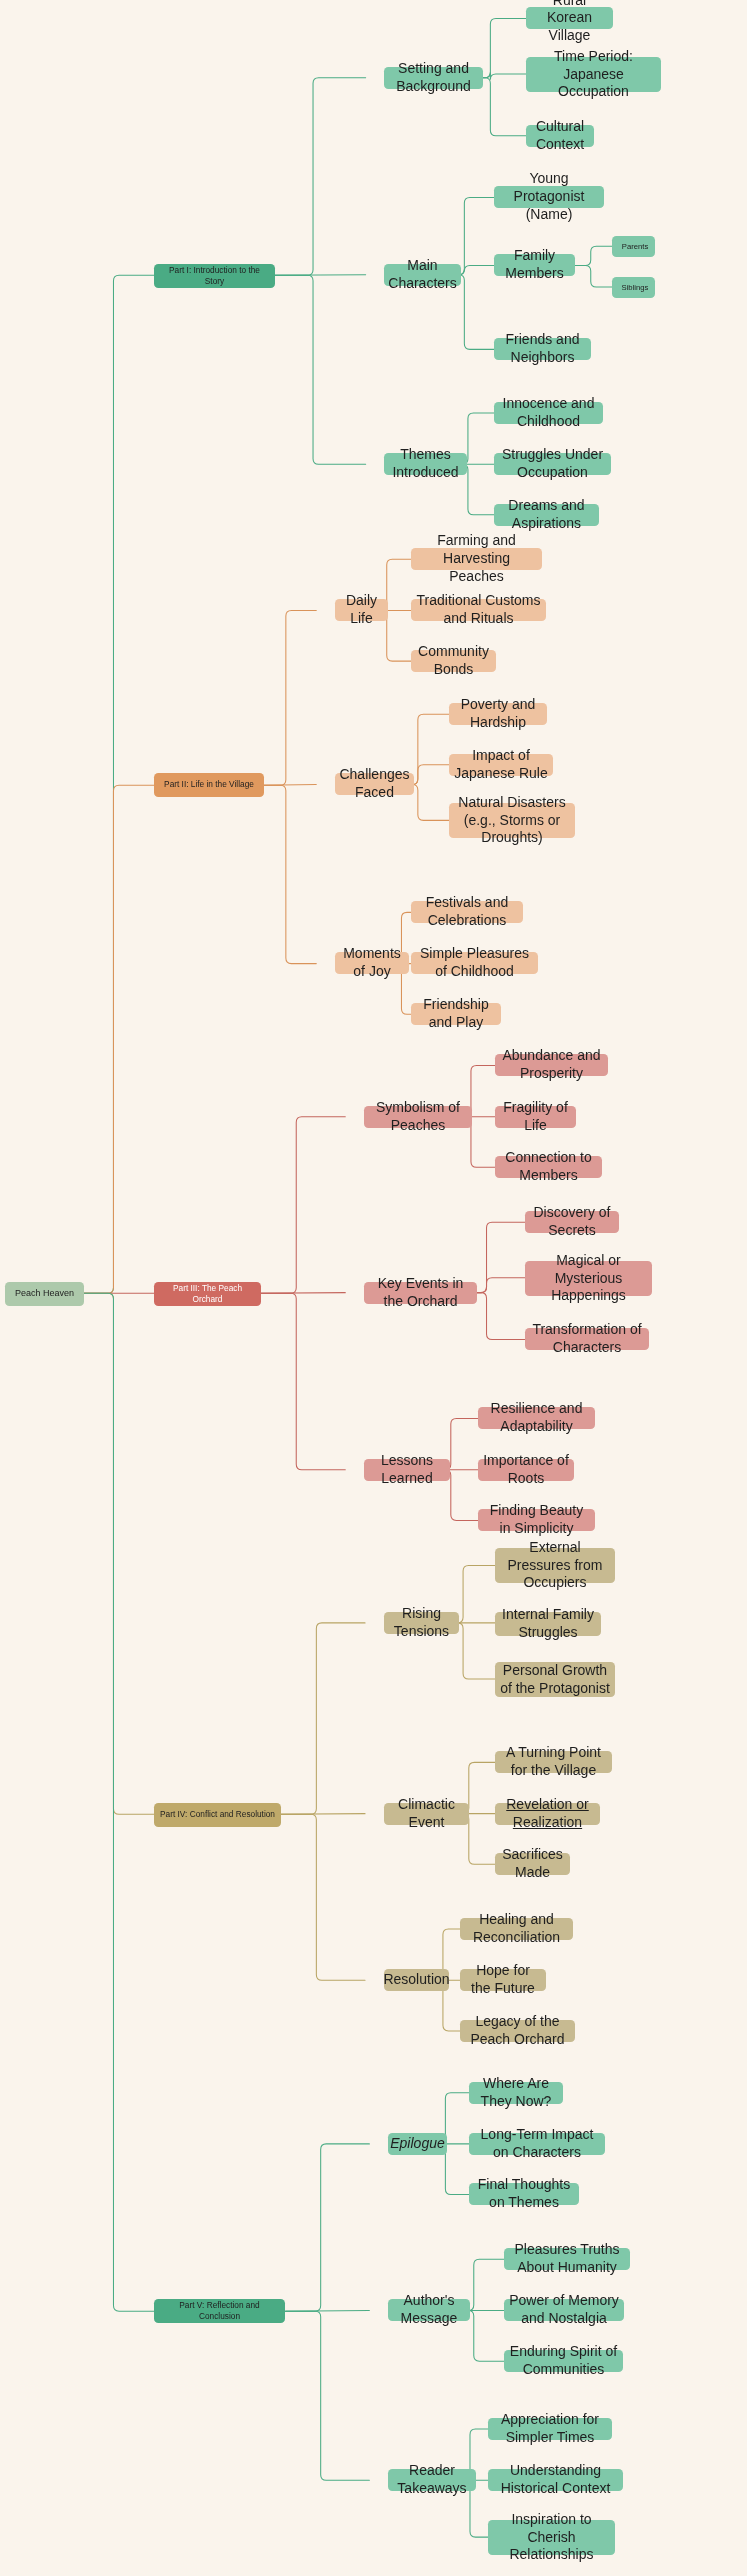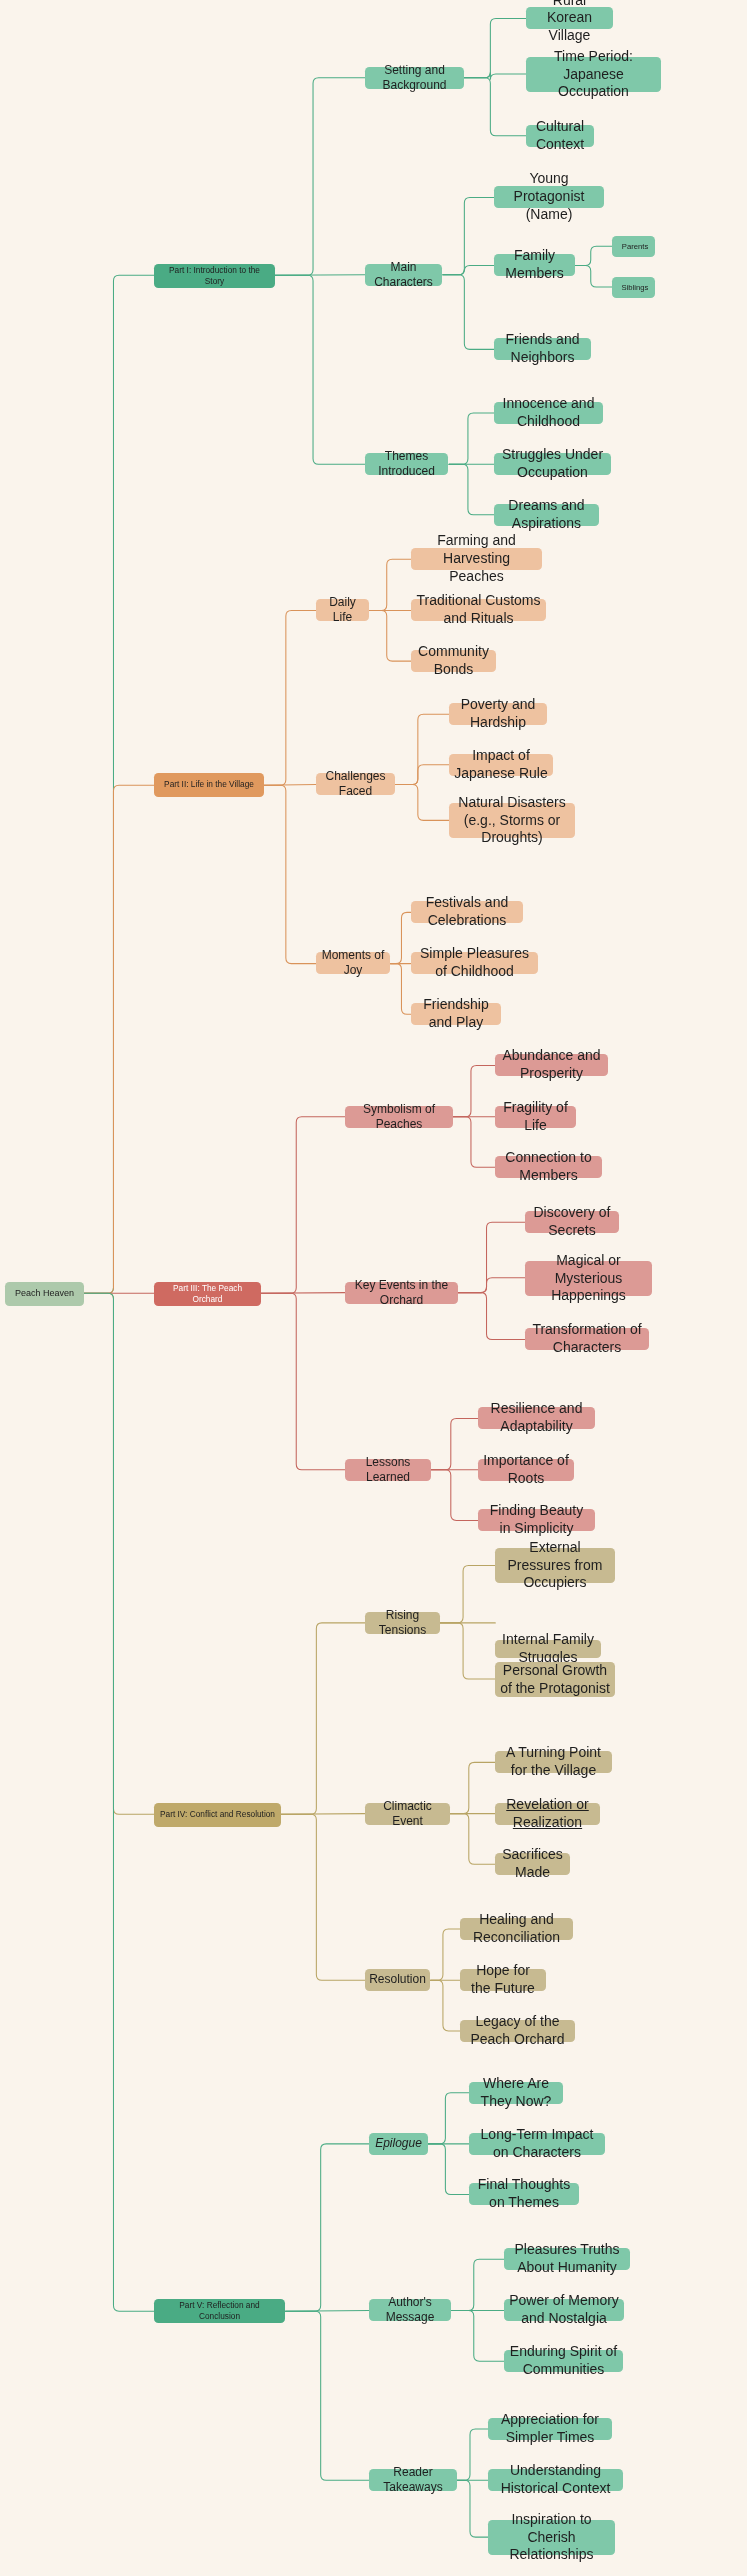--- a/index.html
+++ b/index.html
@@ -18,21 +18,21 @@
     display:flex;align-items:center;justify-content:center;
     text-align:center;
     border-radius:4.3px;
     color:#1f1f1f;
     line-height:1.28;
     padding:1.9px 5px;
     white-space:pre-line;
   }
   .lv0{font-size:9px;}
   .lv1{font-size:8.3px;}
-  .lv2{font-size:12px;}
+  .lv2{font-size:14px;margin-left:19px;}
   .lv3{font-size:14px;}
   .lv4{font-size:7.7px;padding-left:8px;}
   .white-text{color:#ffffff;}
 </style>
 </head>
 <body>
 
 <div id="stage">
   <svg id="edges" viewBox="0 0 1211 4173">
       <path d="M136,2095 L174.46,2095 Q183.46,2095 183.46,2086 L183.46,455 Q183.46,446 192.46,446 L249,446" fill="none" stroke="#4aab84" stroke-width="1.7" stroke-linecap="round"></path>
@@ -142,21 +142,21 @@
       <div class="node lv3" style="left: 525px; top: 1211px; width: 94px; height: 22px; background: rgb(220, 154, 149);"><span>Discovery of Secrets</span></div>
       <div class="node lv3" style="left: 525px; top: 1261px; width: 127px; height: 35px; background: rgb(220, 154, 149);"><span>Magical or Mysterious Happenings</span></div>
       <div class="node lv3" style="left: 525px; top: 1328px; width: 124px; height: 22px; background: rgb(220, 154, 149);"><span>Transformation of Characters</span></div>
       <div class="node lv2" style="left: 345px; top: 1459px; width: 86px; height: 22px; background: rgb(220, 154, 149);"><span>Lessons Learned</span></div>
       <div class="node lv3" style="left: 478px; top: 1407px; width: 117px; height: 22px; background: rgb(220, 154, 149);"><span>Resilience and Adaptability</span></div>
       <div class="node lv3" style="left: 478px; top: 1459px; width: 96px; height: 22px; background: rgb(220, 154, 149);"><span>Importance of Roots</span></div>
       <div class="node lv3" style="left: 478px; top: 1509px; width: 117px; height: 22px; background: rgb(220, 154, 149);"><span>Finding Beauty in Simplicity</span></div>
       <div class="node lv1" style="left: 154px; top: 1803px; width: 127px; height: 23.5px; background: rgb(191, 169, 106);"><span>Part IV: Conflict and Resolution</span></div>
       <div class="node lv2" style="left: 365px; top: 1612px; width: 75px; height: 22px; background: rgb(199, 186, 145);"><span>Rising Tensions</span></div>
       <div class="node lv3" style="left: 495px; top: 1548px; width: 120px; height: 35px; background: rgb(199, 186, 145);"><span>External Pressures from Occupiers</span></div>
-      <div class="node lv3" style="left: 495px; top: 1612px; width: 106px; height: 18px; background: rgb(199, 186, 145); margin-top: 28px;"><span>Internal Family Struggles</span></div>
+      <div class="node lv3" style="left: 495px; top: 1612px; width: 106px; height: 24px; background: rgb(199, 186, 145);"><span>Internal Family Struggles</span></div>
       <div class="node lv3" style="left: 495px; top: 1662px; width: 120px; height: 35px; background: rgb(199, 186, 145);"><span>Personal Growth of the Protagonist</span></div>
       <div class="node lv2" style="left: 365px; top: 1803px; width: 85px; height: 22px; background: rgb(199, 186, 145);"><span>Climactic Event</span></div>
       <div class="node lv3" style="left: 495px; top: 1751px; width: 117px; height: 22px; background: rgb(199, 186, 145);"><span>A Turning Point for the Village</span></div>
       <div class="node lv3" style="left: 495px; top: 1803px; width: 105px; height: 22px; background: rgb(199, 186, 145); text-decoration: underline;"><span>Revelation or Realization</span></div>
       <div class="node lv3" style="left: 495px; top: 1853px; width: 75px; height: 22px; background: rgb(199, 186, 145);"><span>Sacrifices Made</span></div>
       <div class="node lv2" style="left: 365px; top: 1969px; width: 65px; height: 22px; background: rgb(199, 186, 145);"><span>Resolution</span></div>
       <div class="node lv3" style="left: 460px; top: 1918px; width: 113px; height: 22px; background: rgb(199, 186, 145);"><span>Healing and Reconciliation</span></div>
       <div class="node lv3" style="left: 460px; top: 1969px; width: 86px; height: 22px; background: rgb(199, 186, 145);"><span>Hope for the Future</span></div>
       <div class="node lv3" style="left: 460px; top: 2020px; width: 115px; height: 22px; background: rgb(199, 186, 145);"><span>Legacy of the Peach Orchard</span></div>
       <div class="node lv1" style="left: 154px; top: 2299px; width: 131px; height: 23.5px; background: rgb(74, 171, 132);"><span>Part V: Reflection and Conclusion</span></div>

